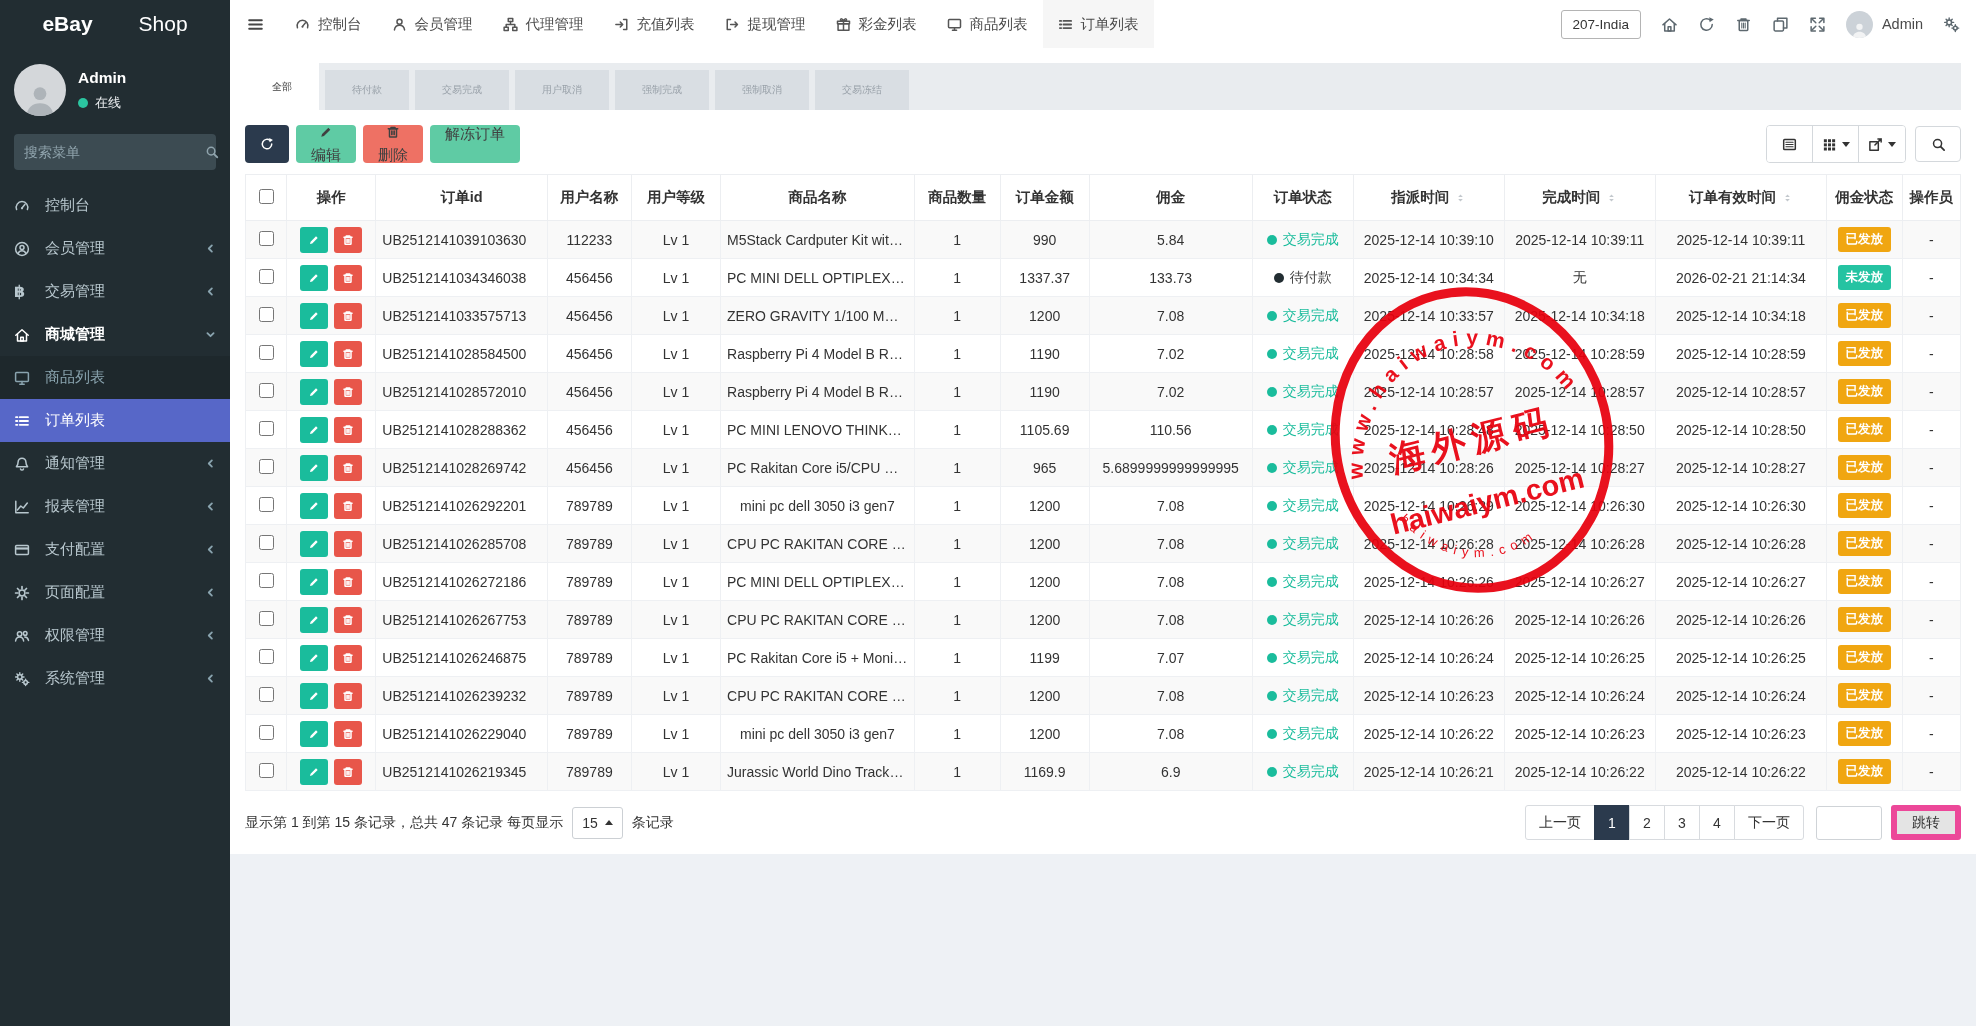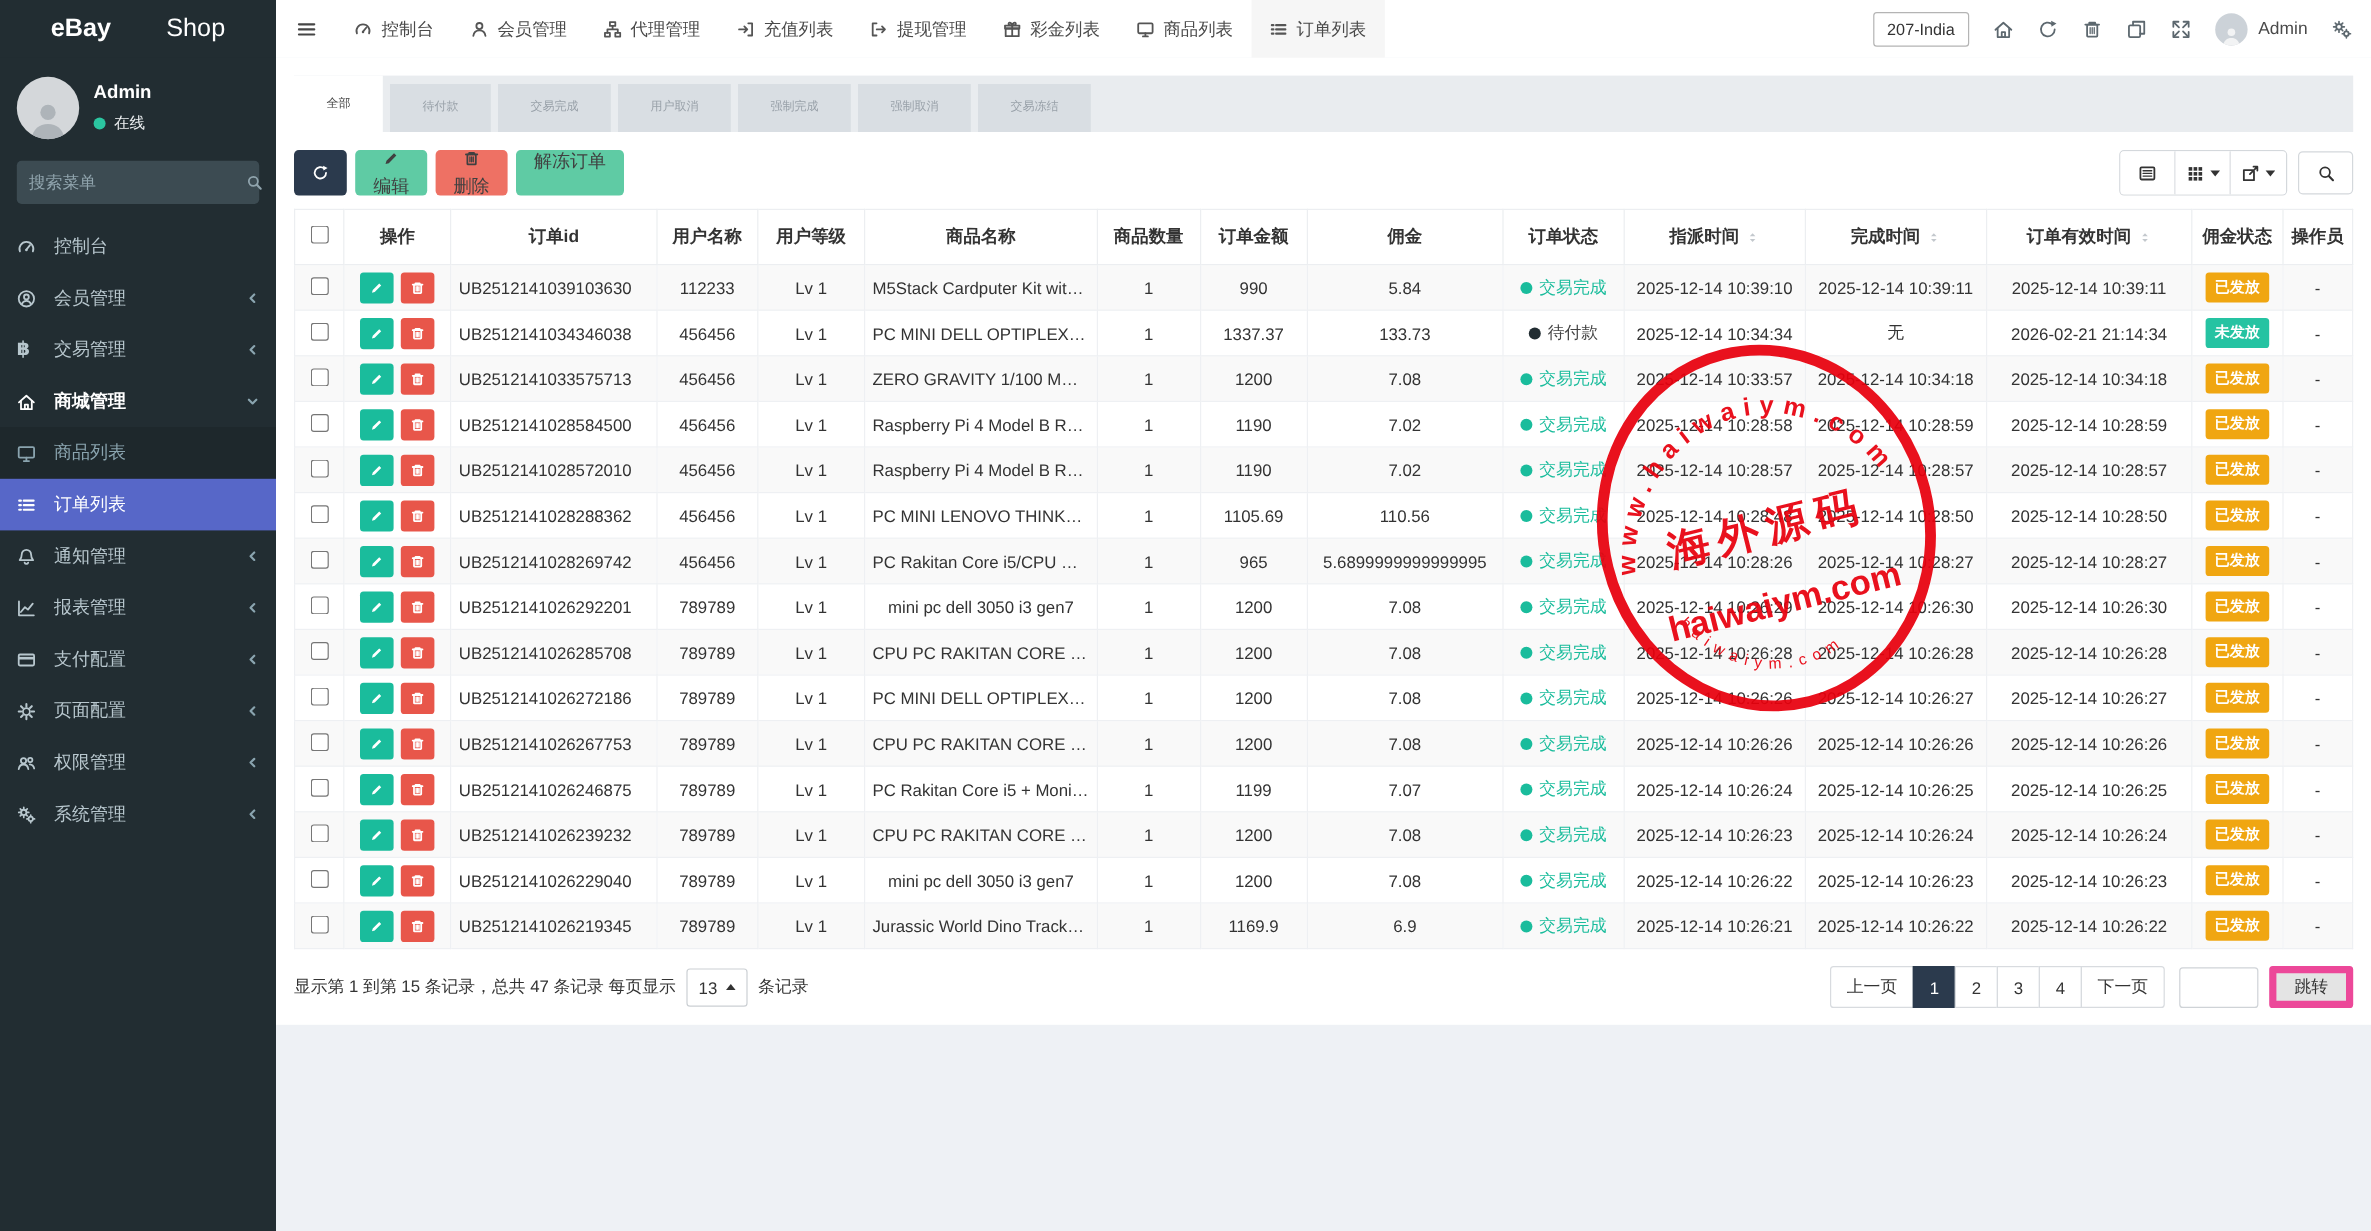--- a/index.html
+++ b/index.html
@@ -1016,21 +1016,21 @@
             <td><span class="badge bg-issued">已发放</span></td>
             <td>-</td>
           </tr>
         </tbody>
     </table>
   </div>
 
   <div class="table-footer">
     <span>显示第 1 到第 15 条记录，总共 47 条记录 每页显示</span>
     <span class="pp-select">
-      <span>13</span>
+      <span>15</span>
         <span class="caret-up"></span>
     </span>
     <span>条记录</span>
     <div class="pager" id="pager">
         <div class="page-btn first">上一页</div>
         <div class="page-btn active">1</div>
         <div class="page-btn ">2</div>
         <div class="page-btn ">3</div>
         <div class="page-btn ">4</div>
         <div class="page-btn last">下一页</div>

